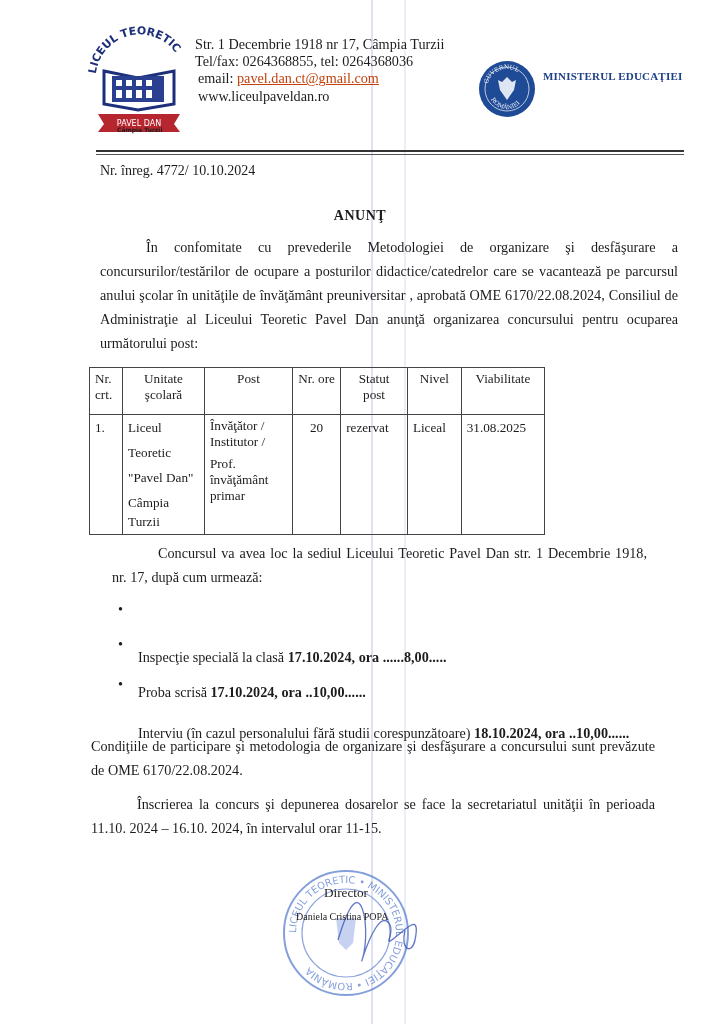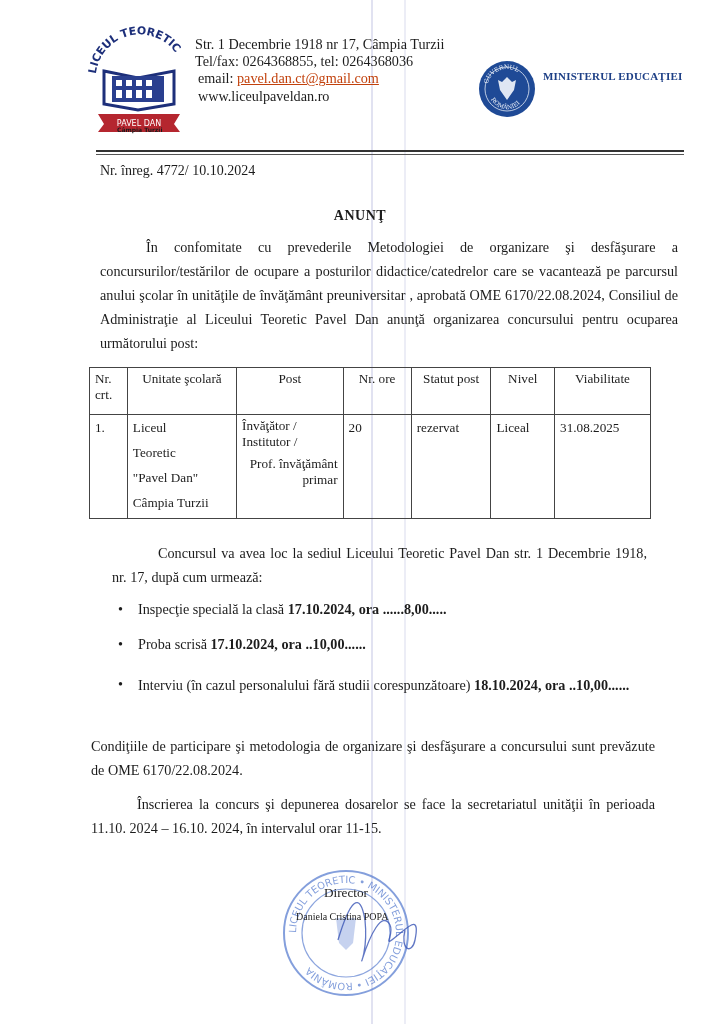--- a/index.html
+++ b/index.html
@@ -18,38 +18,38 @@
   .ministry { position: absolute; left: 543px; top: 70px; font-size: 11px; font-weight: bold; color: #1d3f86; letter-spacing: 0.2px; white-space: nowrap; }
   .rule1 { position: absolute; left: 96px; top: 150px; width: 588px; height: 2px; background: #333; }
   .rule2 { position: absolute; left: 96px; top: 154px; width: 588px; height: 1px; background: #555; }
   .reg-no { position: absolute; left: 100px; top: 163px; font-size: 14px; }
   .title { position: absolute; left: 0; width: 724px; top: 208px; text-align: center; font-size: 14px; font-weight: bold; letter-spacing: 0.5px; }
   .title span { position: relative; left: -2px; }
   .para { position: absolute; left: 100px; width: 578px; font-size: 14.2px; line-height: 24px; text-align: justify; }
   .indent { text-indent: 46px; }
   .last-line { text-align-last: left; }
   
-  table.posts { position: absolute; left: 89px; top: 367px; width: 562px; border-collapse: collapse; font-size: 13.2px; }
+  table.posts { position: absolute; left: 89px; top: 367px; width: 456px; border-collapse: collapse; font-size: 13.2px; }
   table.posts td, table.posts th { border: 1px solid #444; vertical-align: top; padding: 3px 5px; font-weight: normal; }
   table.posts th { height: 40px; line-height: 16px; text-align: center; }
   table.posts td { height: 97px; line-height: 19px; }
   .c-nr { width: 28px; text-align: left !important; }
   .c-unit { width: 105px; }
   .c-post { width: 100px; }
-  .c-ore { width: 62px; text-align: left; }
+  .c-ore { width: 62px; text-align: center; }
   .c-stat { width: 72px; }
   .c-niv { width: 55px; }
   .c-via { width: 88px; }
   .cell-line { display: block; }
-  .post-gap { margin-top: 6px; line-height: 16px; text-align: right; }
+  .post-gap { margin-top: 6px; line-height: 16px; }
   
   .bullets { position: absolute; left: 118px; width: 560px; font-size: 14.2px; }
   .bullet { position: absolute; left: 0; width: 560px; line-height: 19px; }
   .bullet .dot { position: absolute; left: 0; top: 0; }
-  .bullet .txt { display: block; margin-left: 20px; text-align: justify; }
+  .bullet .txt { display: block; margin-left: 20px; text-align: justify; margin-top: 48px; }
   b { font-weight: bold; }
   
   .stamp { position: absolute; left: 281px; top: 868px; width: 130px; height: 130px; }
   .director { position: absolute; left: 324px; top: 885px; font-size: 13.2px; }
   .director-name { position: absolute; left: 296px; top: 911px; font-size: 10px; white-space: nowrap; }
   .signature { position: absolute; left: 320px; top: 880px; width: 110px; height: 90px; }
 </style>
 </head>
 <body>
 

